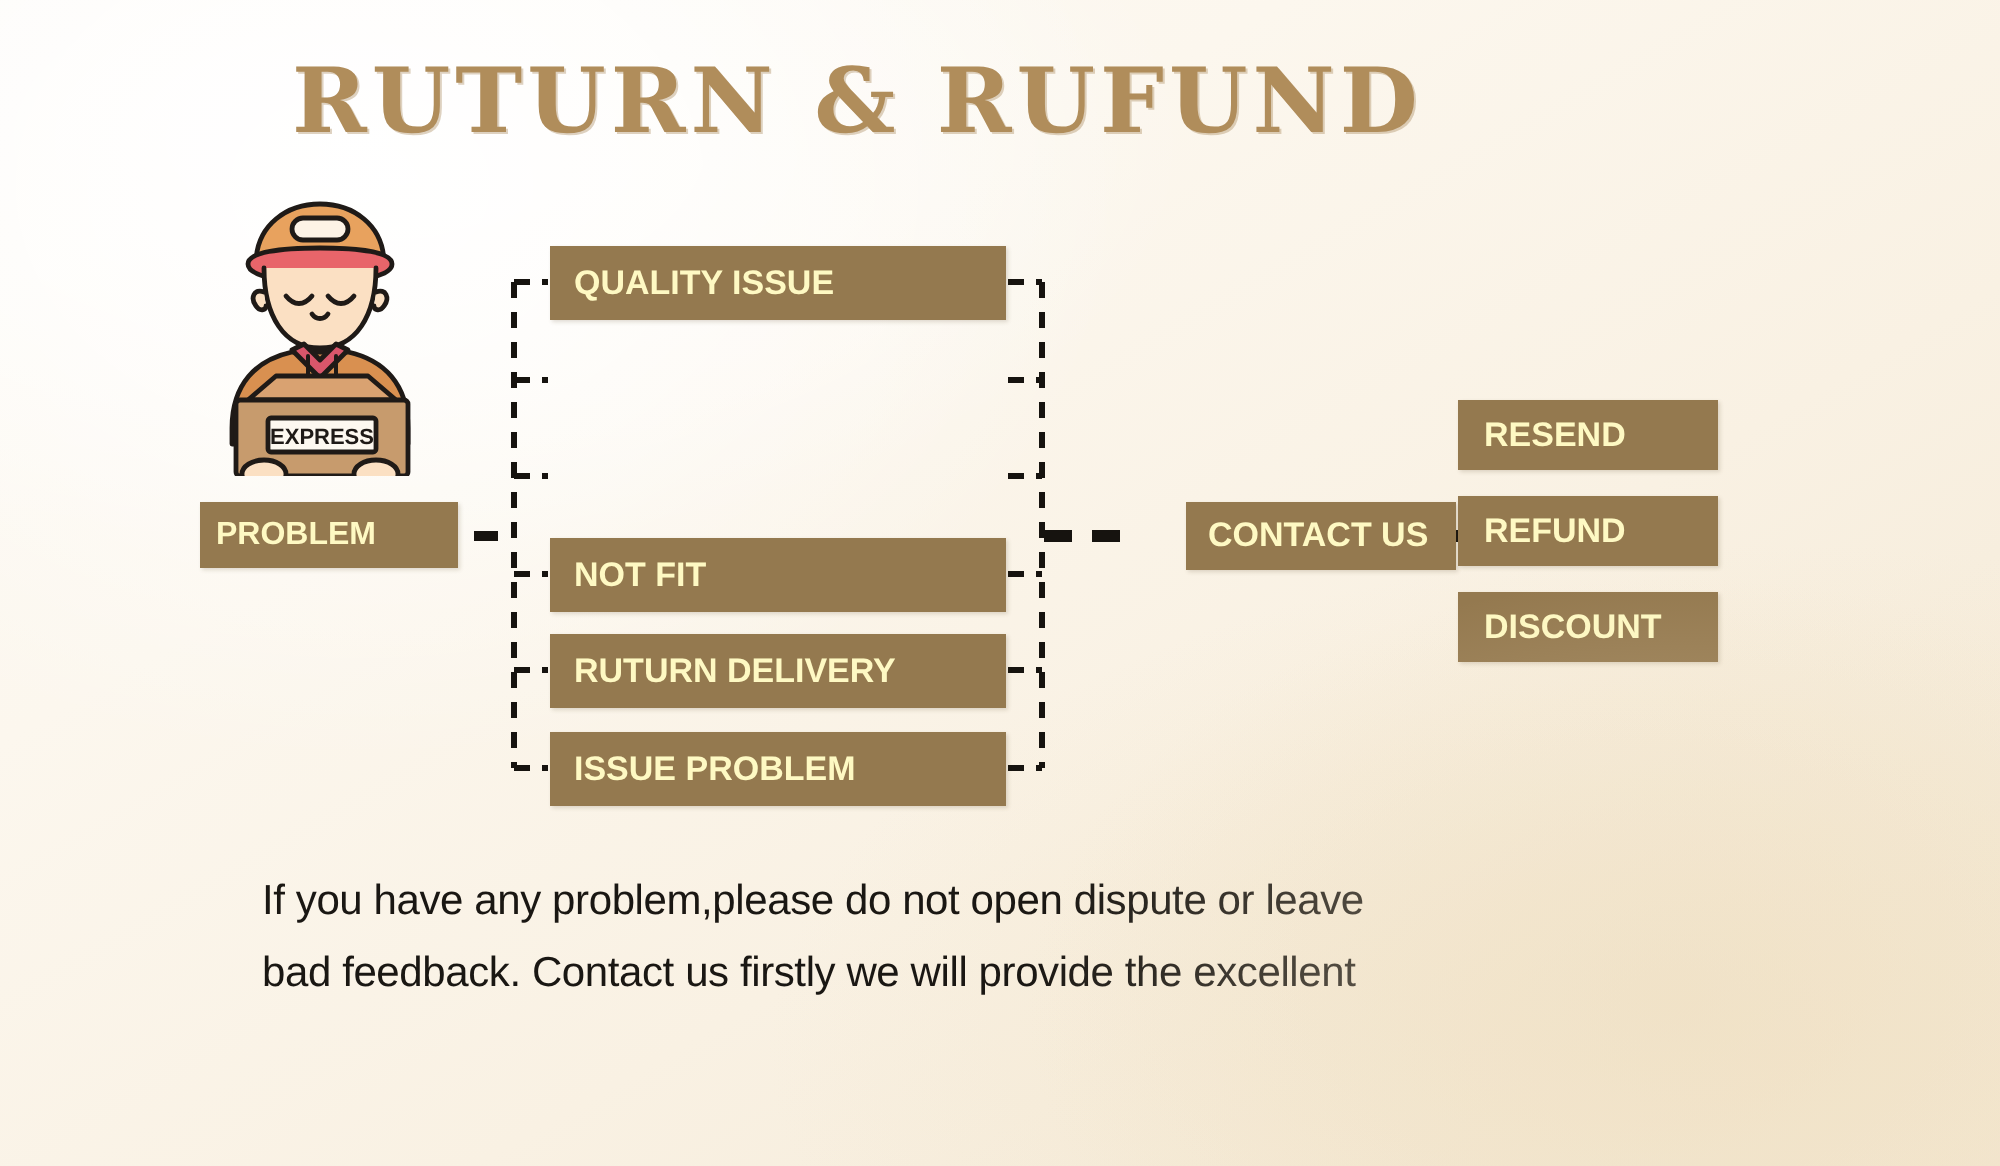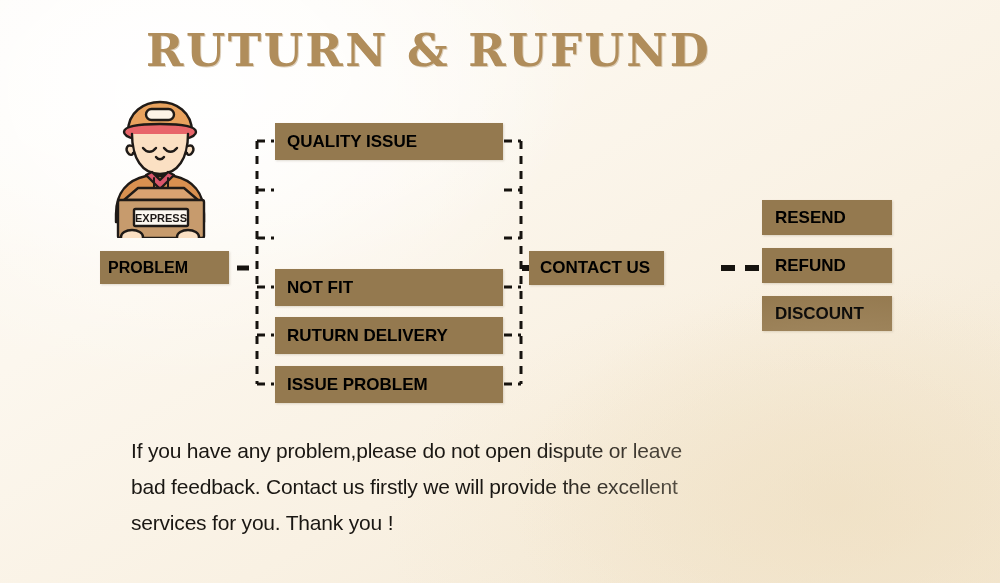--- a/index.html
+++ b/index.html
@@ -55,21 +55,21 @@
     color: #b08d5b;
     text-shadow: 1px 1px 0 rgba(160,125,78,0.35);
     white-space: nowrap;
     margin-left: 28px;
   }
 
   
   .fbox {
     position: absolute;
     background: #94794f;
-    color: #000000;
+    color: #fef9c3;
     font-family: "Liberation Sans", sans-serif;
     font-weight: bold;
     display: flex;
     align-items: center;
     box-sizing: border-box;
     box-shadow: 1px 1px 2px rgba(90,70,40,0.18);
   }
   .fbox span { display: block; }
 
   .problem-box {
@@ -78,27 +78,27 @@
     font-size: 16px;
     padding-left: 8px;
   }
   .reason-box {
     left: 275px;
     width: 228px; height: 37px;
     font-size: 17px;
     padding-left: 12px;
   }
   .contact-box {
-    left: 529px; top: 251px;
+    left: 593px; top: 251px;
     width: 135px; height: 34px;
     font-size: 17px;
     padding-left: 11px;
   }
   .outcome-box {
-    left: 762px;
+    left: 729px;
     width: 130px; height: 35px;
     font-size: 17px;
     padding-left: 13px;
   }
 
   
   #note {
     position: absolute;
     left: 131px;
     top: 433px;
@@ -215,16 +215,15 @@
   <div class="fbox outcome-box" style="top:248px">
       <span>REFUND</span>
     </div>
   <div class="fbox outcome-box" style="top:296px">
       <span>DISCOUNT</span>
     </div>
 
   <div id="note">
     <div>If you have any problem,please do not open dispute or leave</div>
     <div>bad feedback. Contact us firstly we will provide the excellent</div>
-    <div>services for you. Thank you !</div>
   </div>
 
 </div>
 
 </body></html>

